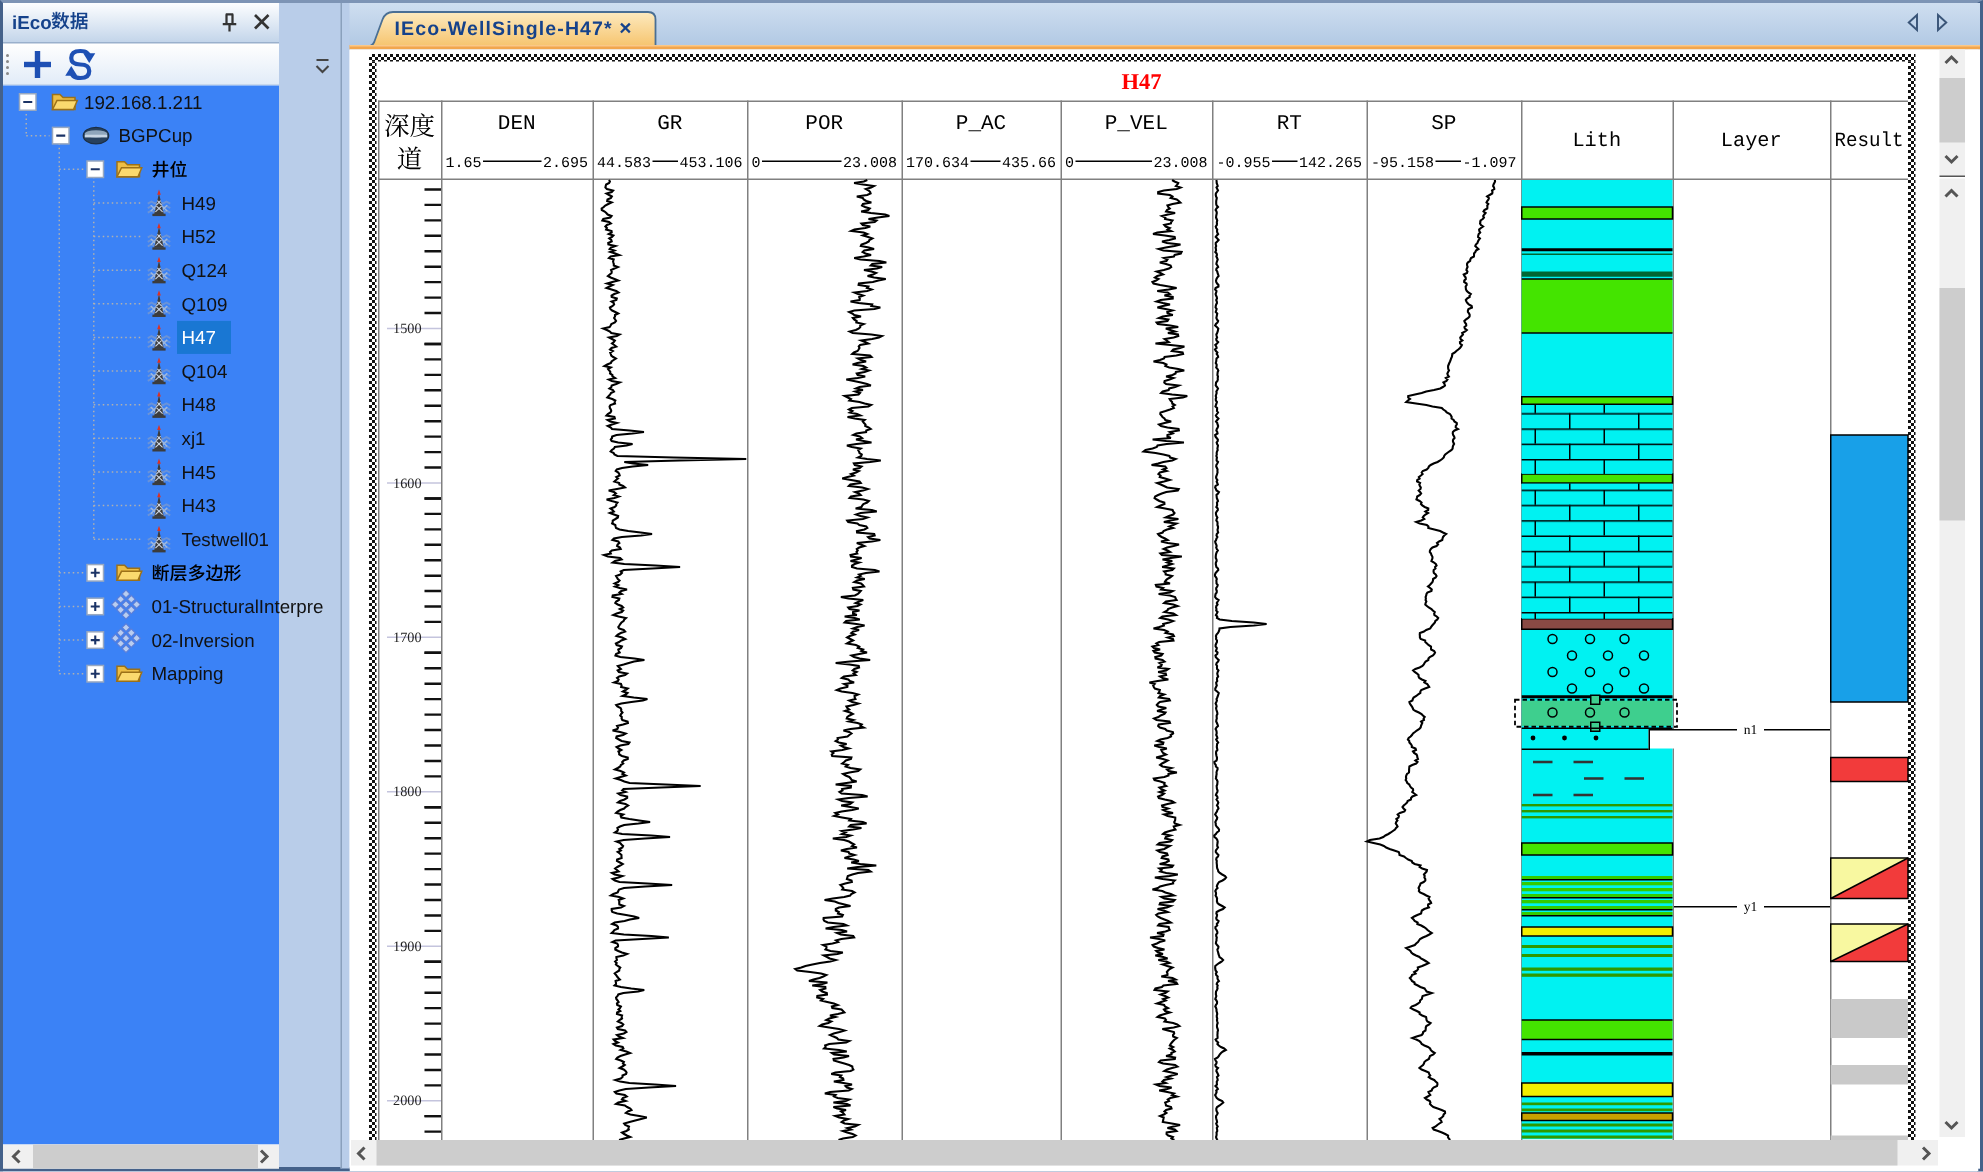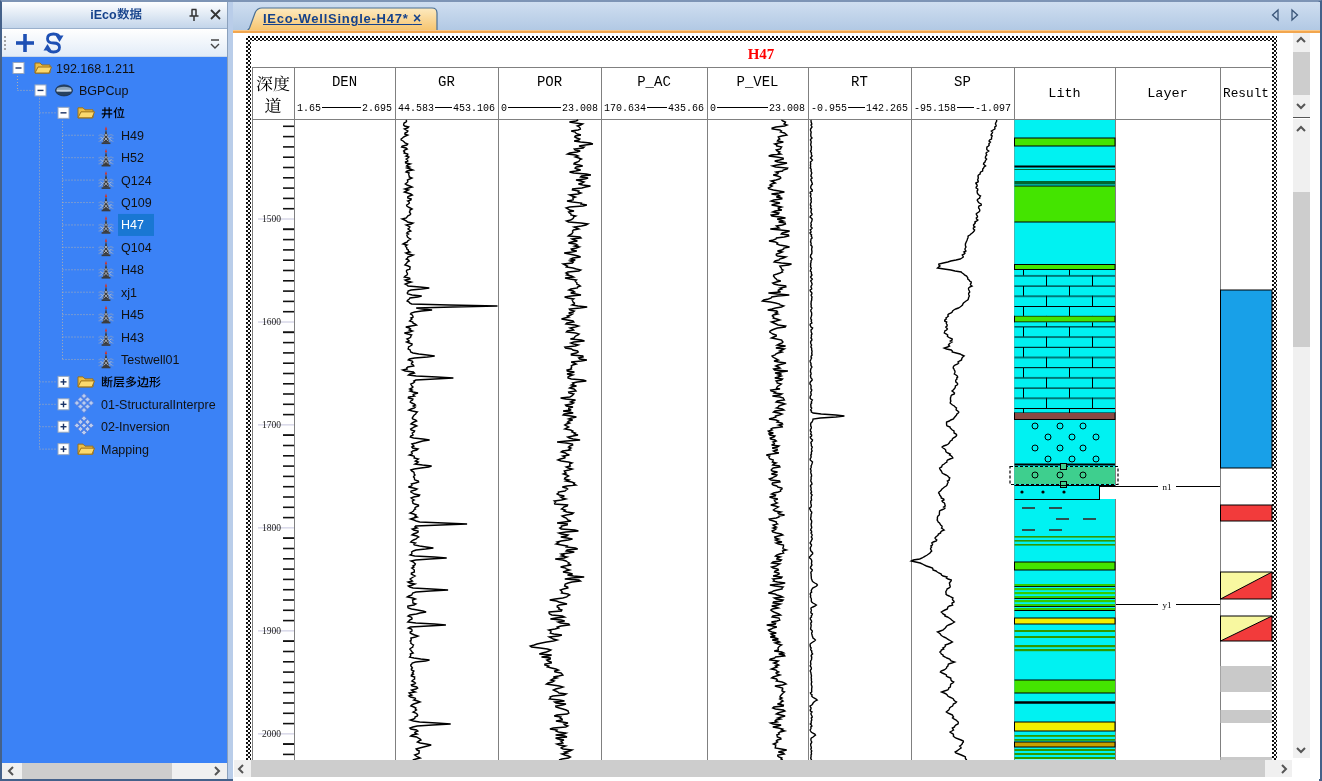--- a/index.html
+++ b/index.html
@@ -1,27 +1,27 @@
 <!DOCTYPE html>
 <html><head><meta charset="utf-8"><style>
 * { margin:0; padding:0; box-sizing:border-box; }
 body { width:1322px; height:781px; font-family:"Liberation Sans",sans-serif; overflow:hidden; position:relative; background:#b9cde9; }
 .win { position:absolute; inset:0; border:2px solid #44618a; border-right-width:4px; border-bottom-width:3px; border-top-color:#7d94b5; }
-.leftpanel { position:absolute; left:2px; top:2px; width:225px; bottom:2px; background:#fff;text-align:center; }
+.leftpanel { position:absolute; left:2px; top:2px; width:184px; bottom:2px; background:#fff; }
 .ptitle { position:absolute; left:0; top:0; right:0; height:27px; background:linear-gradient(#fdfeff,#c3d5ea); border-bottom:1px solid #9ab0cc; color:#15428b; font-weight:bold; font-size:12.5px; line-height:27px; padding-left:6px; }
 .ptool { position:absolute; left:0; top:28px; right:0; height:27px; background:linear-gradient(#fefefe,#e2ecf8); border-bottom:1px solid #c8d8ec; }
 .ptree { position:absolute; left:0; top:55px; right:0; bottom:16px; background:#3b82f6; }
 .phs { position:absolute; left:0; bottom:0; right:0; height:16px; background:#f0f0f0; }
 .phs .thumb { position:absolute; left:20px; top:0; width:150px; height:16px; background:#cdcdcd; }
 .splitter { position:absolute; left:227px; top:2px; width:6px; bottom:2px; background:#b9cde9; border-left:1px solid #8aa0bc; }
 .main { position:absolute; left:233px; top:2px; right:2px; bottom:2px; }
 .tabbar { position:absolute; left:0; top:0; right:0; height:28px; background:linear-gradient(#cfdef0,#b2c9e4); }
 .orangeline { position:absolute; left:0; top:28px; right:0; height:3px; background:#f2a64e; border-top:1px solid #fac888; }
 
-.tablabel { position:absolute; left:30px; top:8px; color:#15428b; font-weight:bold; font-size:13px; letter-spacing:0.75px;text-decoration:underline; }
+.tablabel { position:absolute; left:30px; top:8px; color:#15428b; font-weight:bold; font-size:13px; letter-spacing:0.75px; }
 .content { position:absolute; left:0; top:31px; right:0; bottom:0; background:#fff; }
 .sbv { position:absolute; background:#f0f0f0; }
 .sbthumb { position:absolute; background:#cdcdcd; }
 .sbbtn { position:absolute; width:16px; height:15px; display:flex; align-items:center; justify-content:center; }
 .hsb { position:absolute; left:233px; right:30px; top:759px; height:17px; background:#f0f0f0; }
 .rightedge { position:absolute; right:2px; top:31px; width:8px; bottom:2px; background:#c6d9ee; }
 </style></head><body>
 <div class="win"></div>
 <div class="rightedge"></div>
 <div class="leftpanel">

